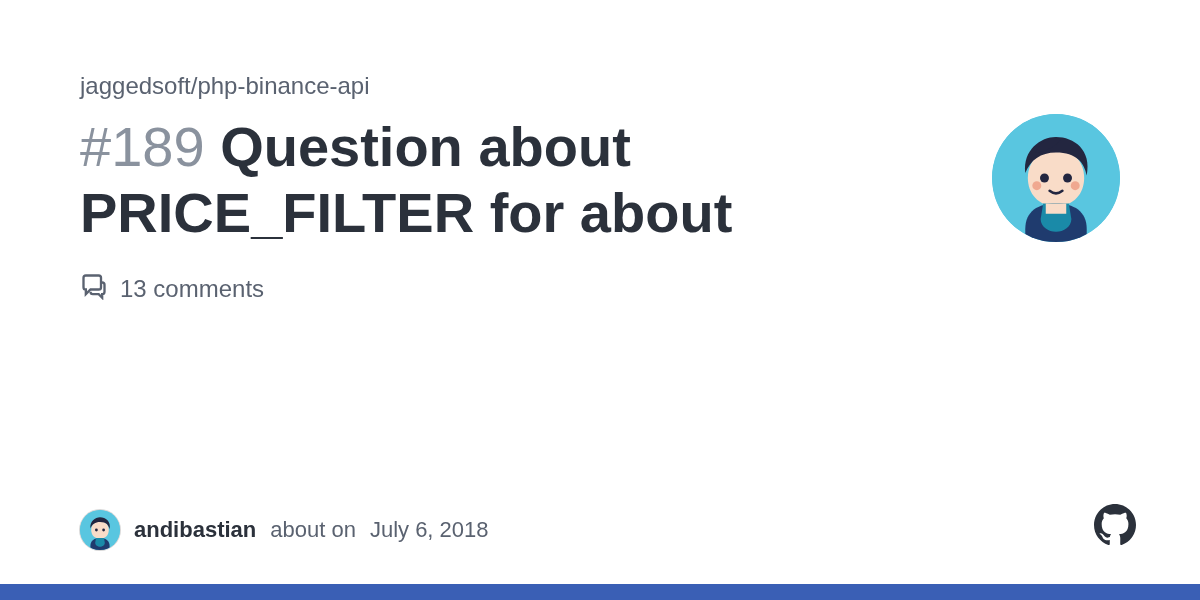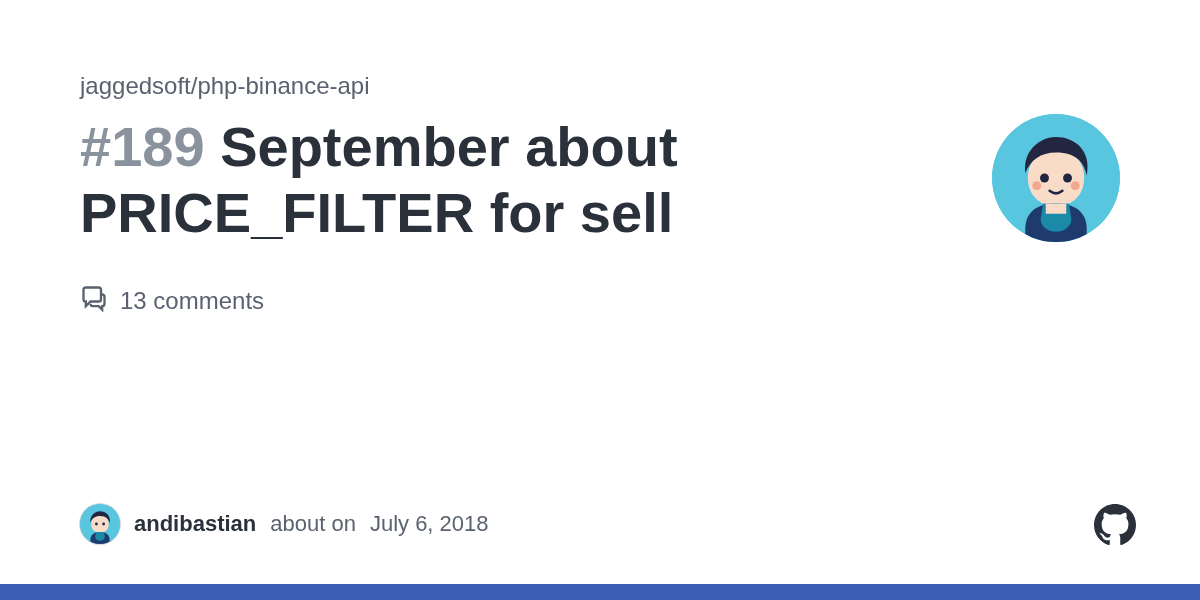--- a/index.html
+++ b/index.html
@@ -30,51 +30,51 @@
   }
   .title {
     font-size: 56px;
     font-weight: 700;
     line-height: 1.18;
     color: #2b313b;
     max-width: 780px;
   }
   .issue-num {
     color: #8a929e;
-    font-weight: 700;
+    font-weight: 400;
     text-align: right;
   }
   .avatar-large {
     width: 128px;
     height: 128px;
     border-radius: 50%;
     flex-shrink: 0;
     background: #59c6e0;
     display: flex;
     align-items: center;
     justify-content: center;
     overflow: hidden;
   }
   .avatar-large svg { width: 100%; height: 100%; }
   .comments-row {
     display: flex;
     align-items: center;
     gap: 12px;
-    margin-top: 38px;
+    margin-top: 26px;
     font-size: 24px;
     color: #5a6270;
   }
   .comments-row svg { width: 28px; height: 28px; }
   .footer {
     position: absolute;
     left: 80px;
     right: 64px;
     bottom: 50px;
     display: flex;
-    align-items: flex-start;
+    align-items: flex-end;
     justify-content: space-between;
   }
   .author-block {
     display: flex;
     align-items: center;
     gap: 14px;
     font-size: 22px;
     color: #5a6270;
   }
   .avatar-small {
@@ -102,21 +102,21 @@
 </head>
 <body>
 
 <div class="container">
 
   <div class="repo-path">jaggedsoft/php-binance-api</div>
 
   <div class="title-row">
     <h1 class="title">
       <span class="issue-num">#189</span>
-      <span>September about PRICE_FILTER for sell</span>
+      <span>Question about PRICE_FILTER for about</span>
     </h1>
     <div class="avatar-large">
       <svg viewBox="0 0 100 100">
         <circle cx="50" cy="50" r="50" fill="#59c6e0"></circle>
         <path d="M50 72 C36 72 28 62 28 50 C28 36 38 28 50 28 C62 28 72 36 72 50 C72 62 64 72 50 72 Z" fill="#f9dcc8"></path>
         <path d="M26 46 C24 28 38 18 50 18 C64 18 78 28 74 48 C72 38 66 30 50 30 C38 30 30 36 26 46 Z" fill="#232640"></path>
         <path d="M34 30 C38 20 48 16 54 20 C50 24 44 30 34 30 Z" fill="#232640"></path>
         <circle cx="41" cy="50" r="3.5" fill="#232640"></circle>
         <circle cx="59" cy="50" r="3.5" fill="#232640"></circle>
         <circle cx="35" cy="56" r="3.5" fill="#f0a890"></circle>

